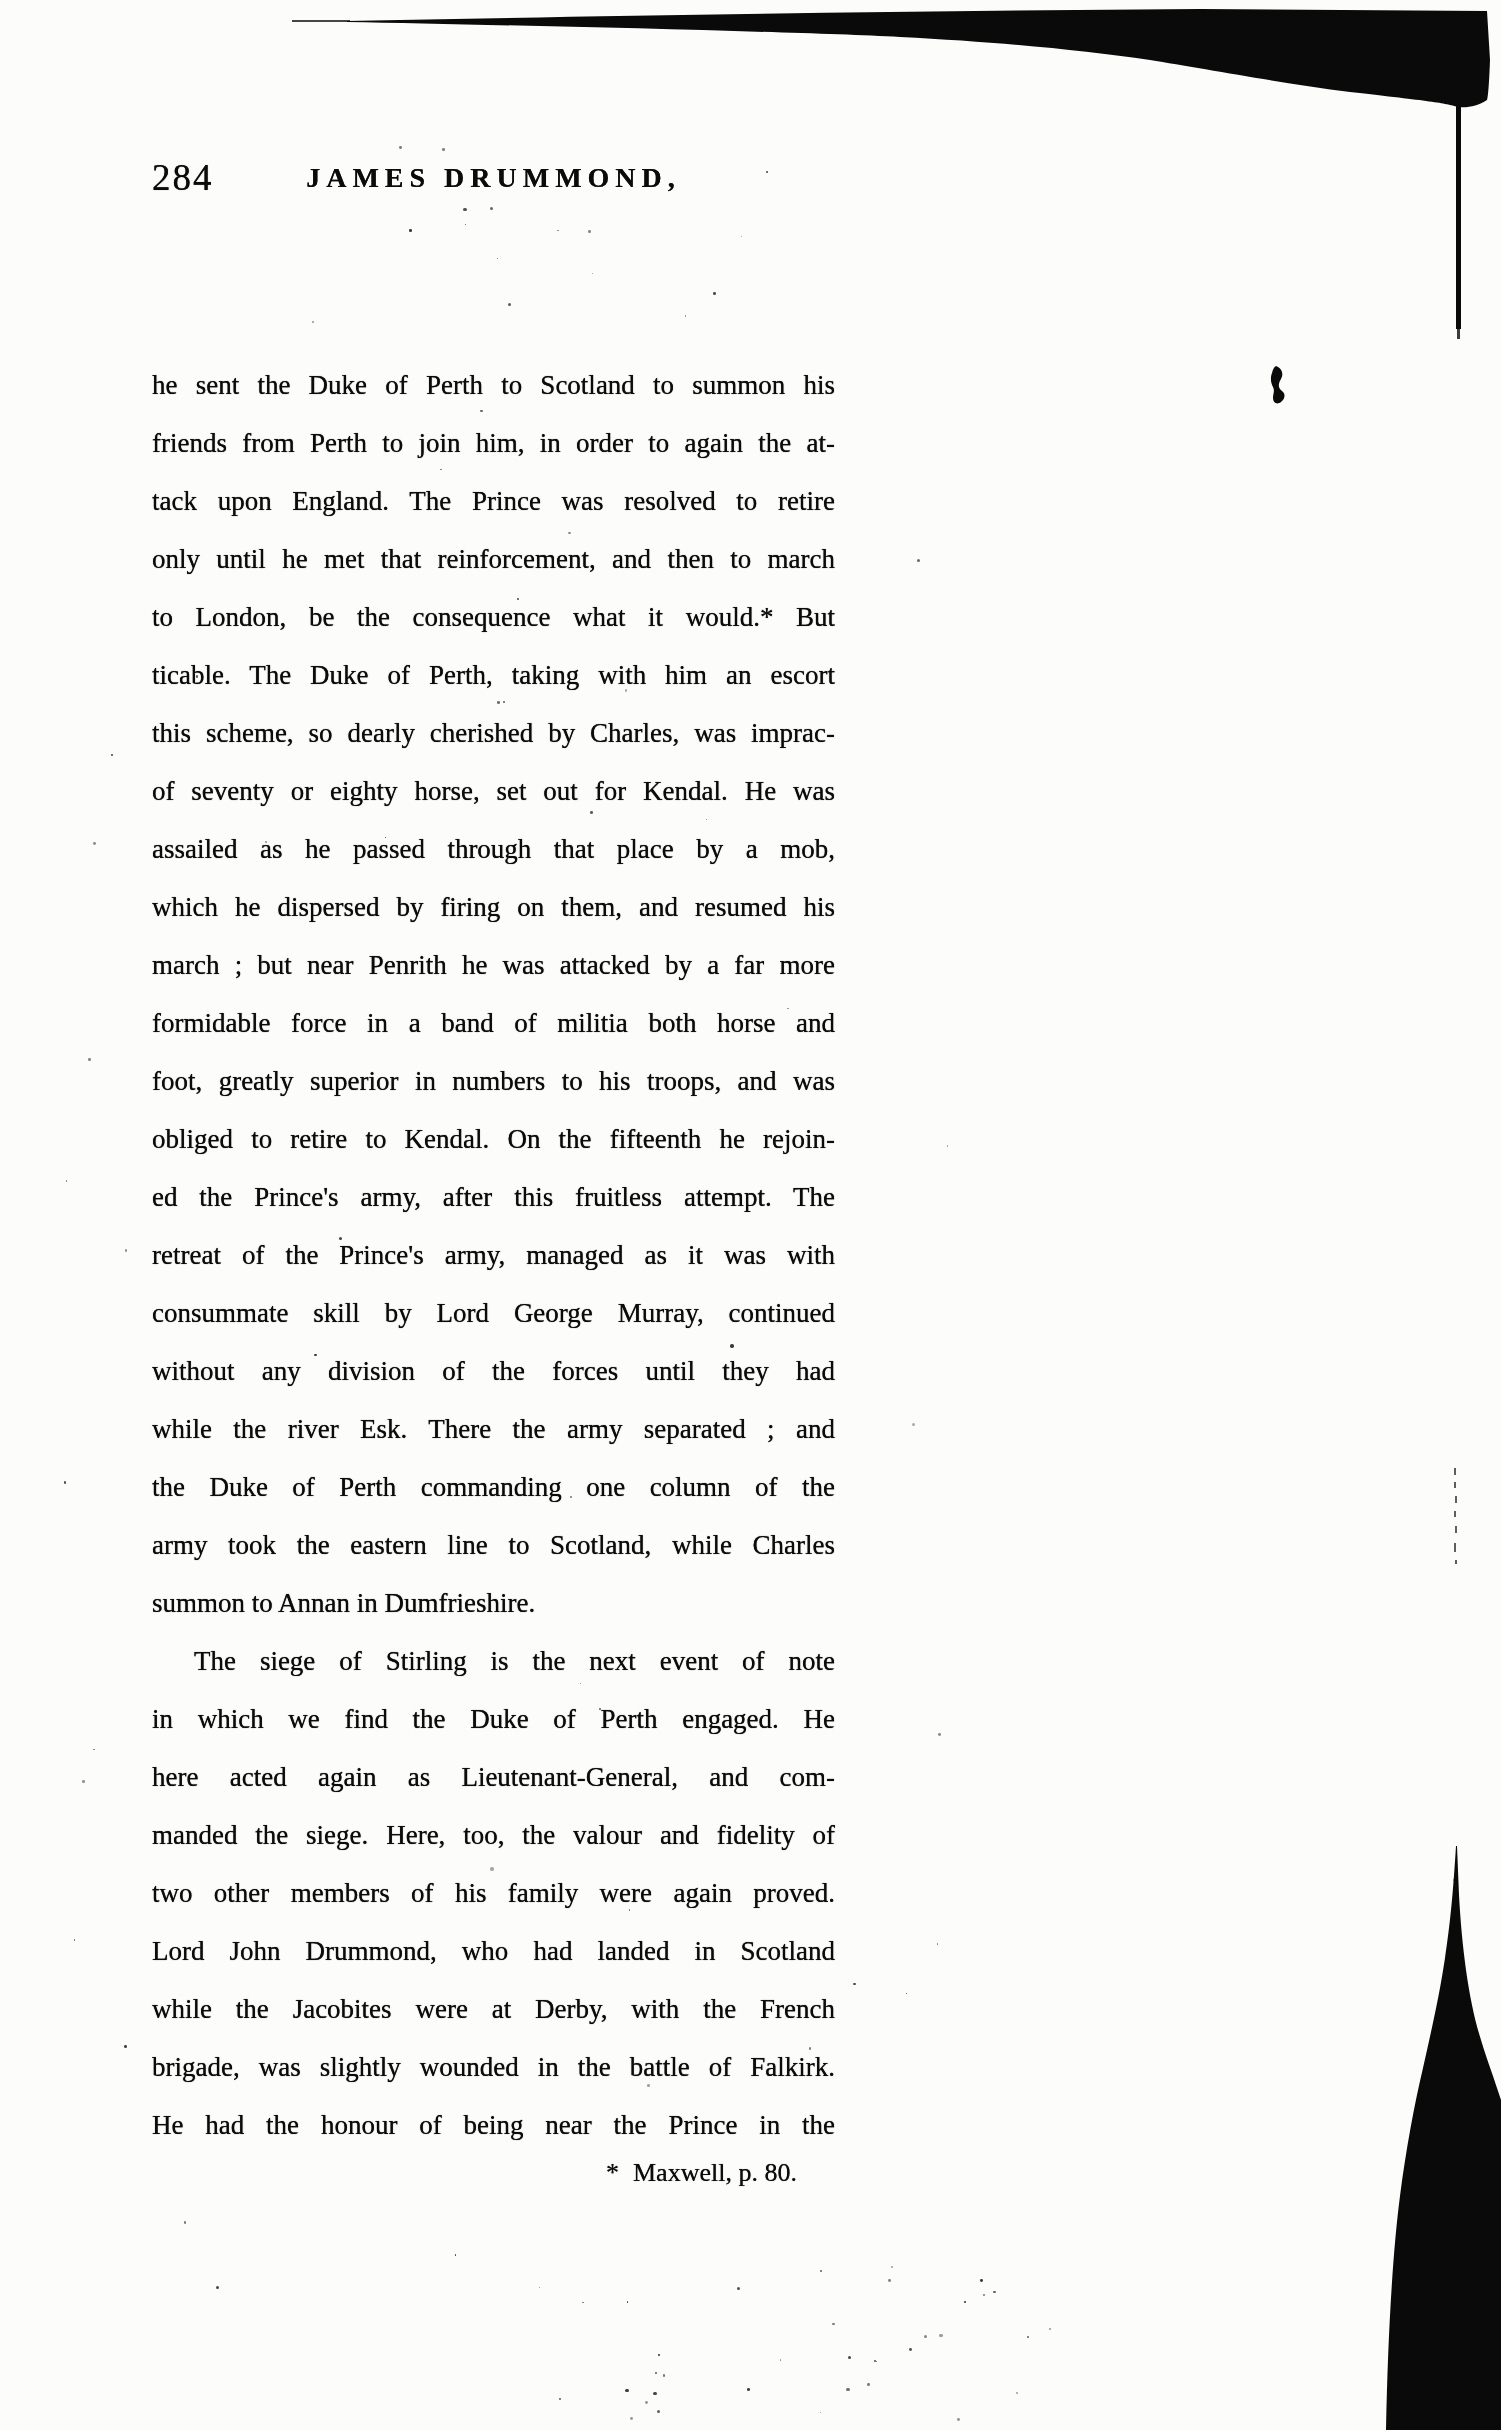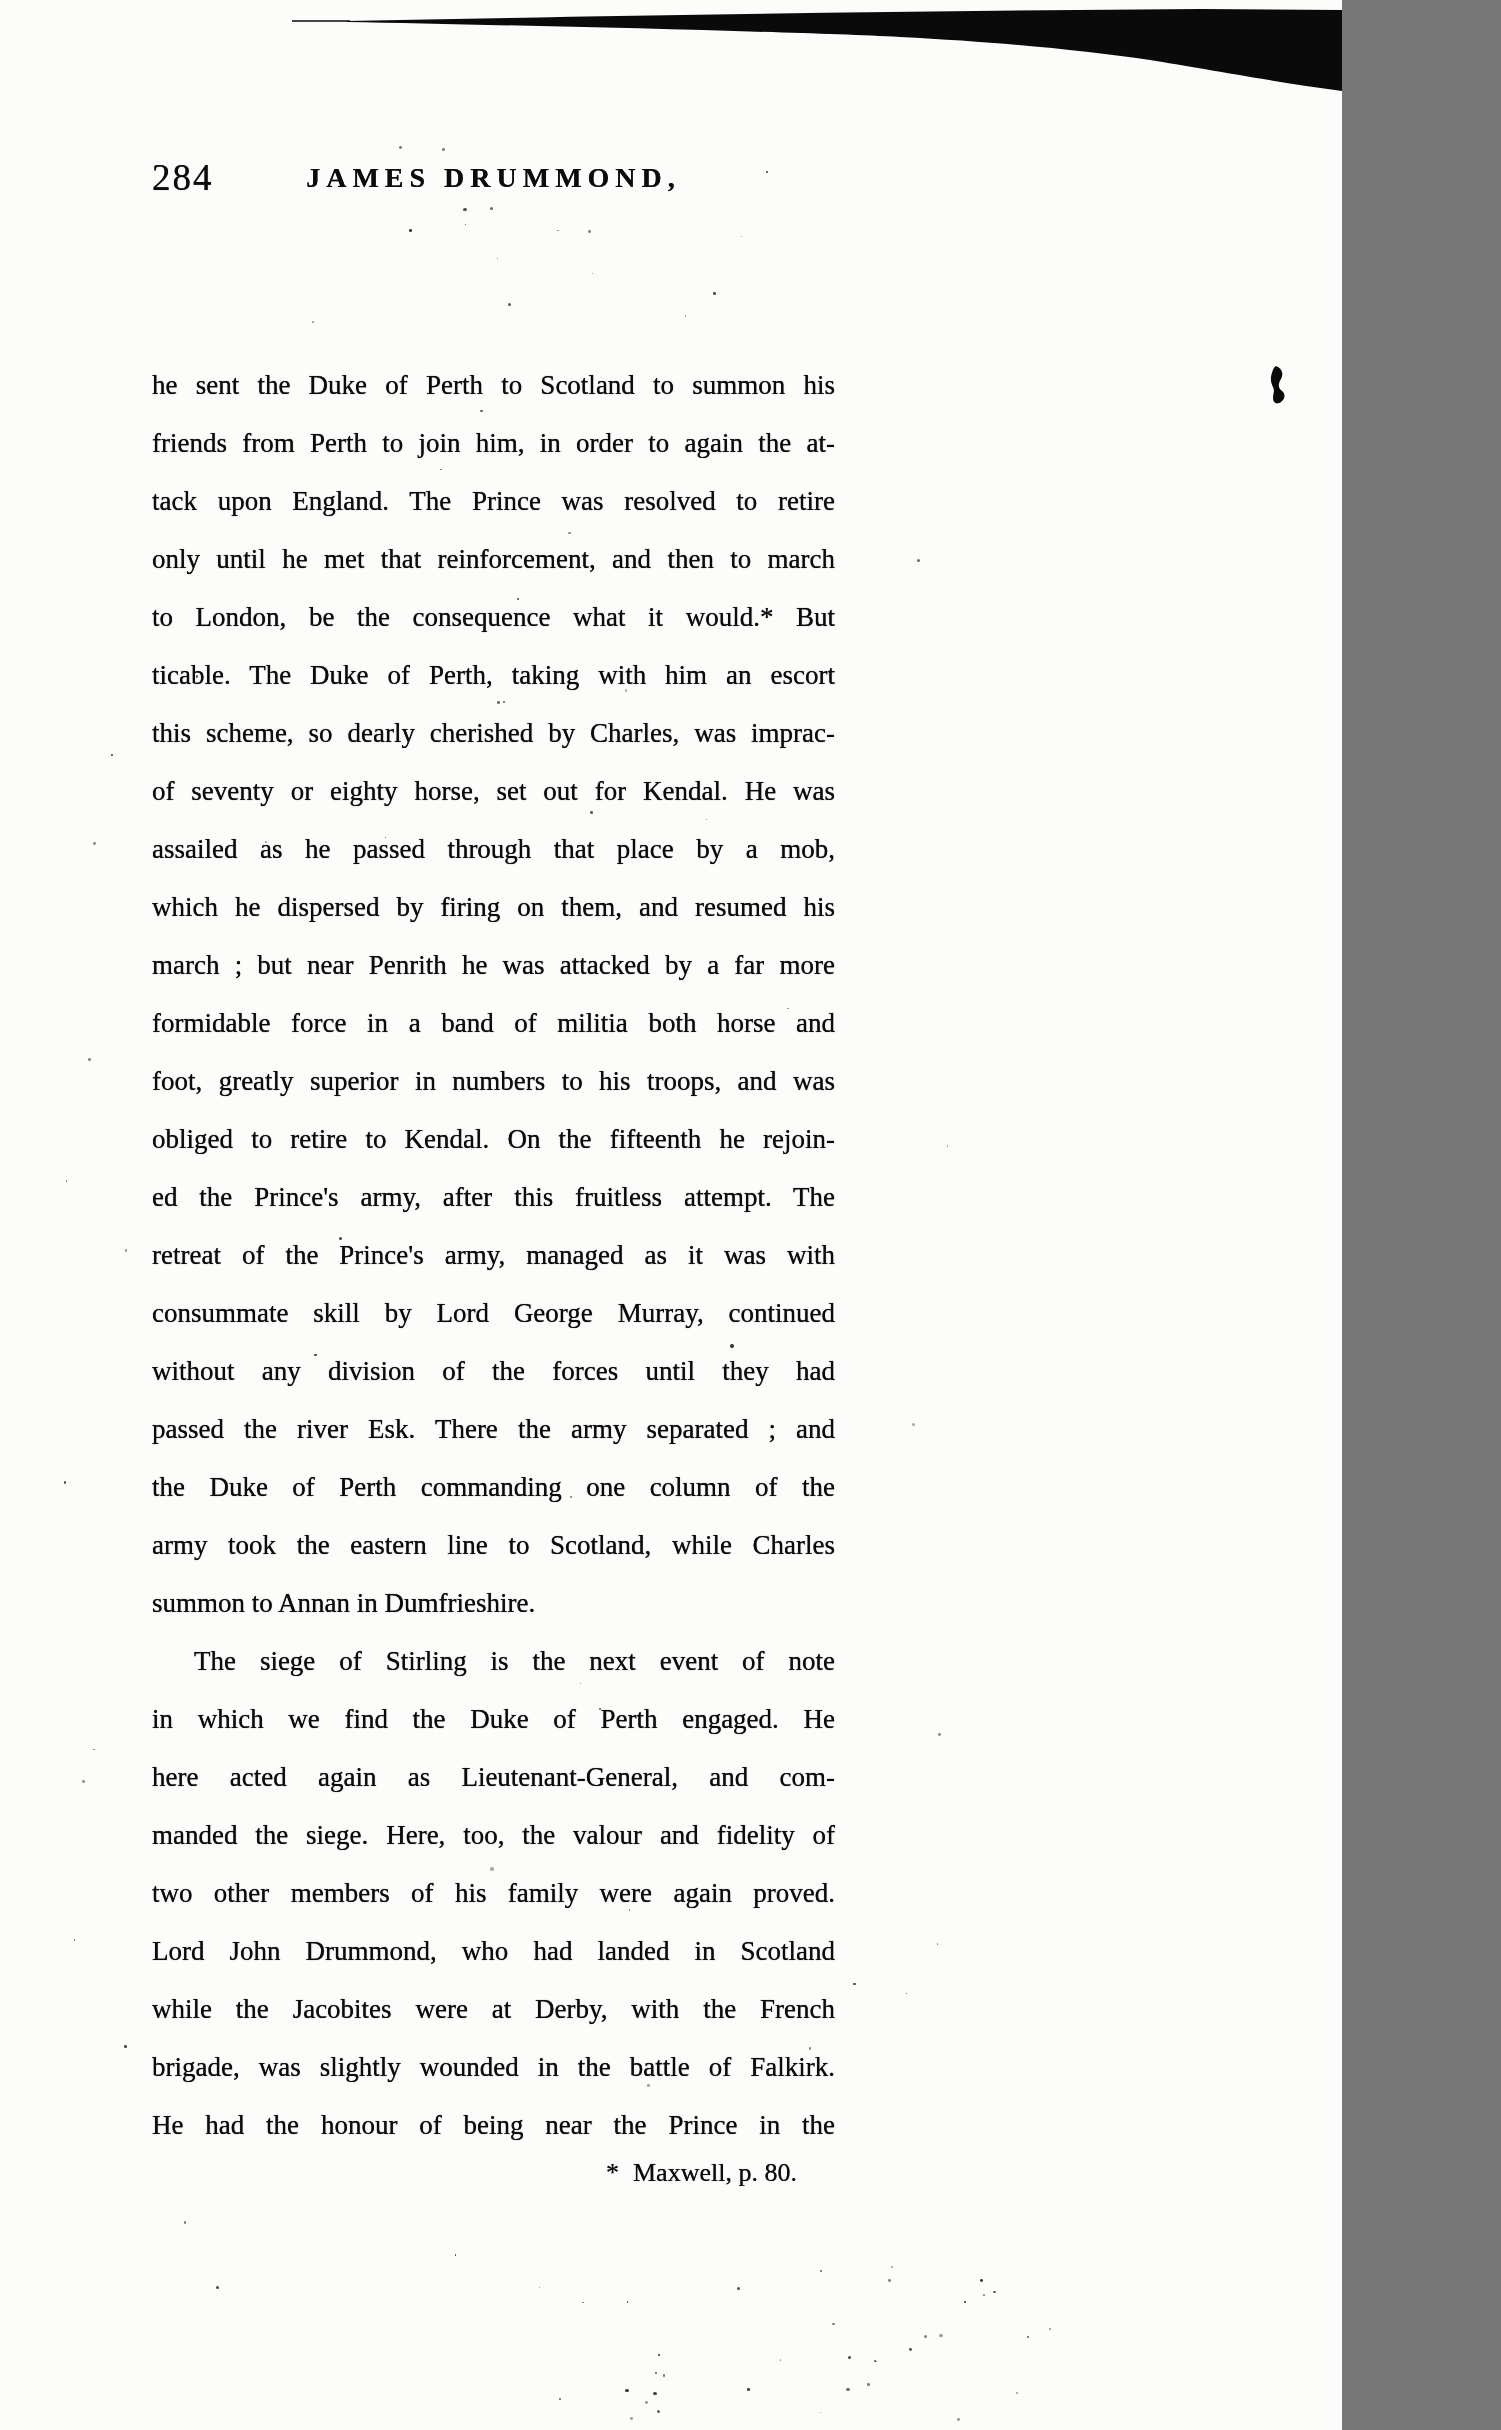--- a/index.html
+++ b/index.html
@@ -1,18 +1,18 @@
 <!DOCTYPE html>
 <html><head>
 <meta charset="utf-8">
 <style>
   html,body{margin:0;padding:0;background:#777;}
   .page{
     position:relative;
-    width:1342px;height:2430px;
+    width:1501px;height:2430px;
     background:#fcfcfa;
     color:#0b0b0b;
     font-family:"Liberation Serif", serif;
     overflow:hidden;
   }
   .page-header{
     position:absolute;left:152px;top:148px;width:683px;height:60px;
   }
   .page-number{
     position:absolute;left:0;top:8px;
@@ -129,21 +129,21 @@
         <div class="line">assailed as he passed through that place by a mob,</div>
         <div class="line">which he dispersed by firing on them, and resumed his</div>
         <div class="line">march ; but near Penrith he was attacked by a far more</div>
         <div class="line">formidable force in a band of militia both horse and</div>
         <div class="line">foot, greatly superior in numbers to his troops, and was</div>
         <div class="line">obliged to retire to Kendal.  On the fifteenth he rejoin-</div>
         <div class="line">ed the Prince's army, after this fruitless attempt.  The</div>
         <div class="line">retreat of the Prince's army, managed as it was with</div>
         <div class="line">consummate skill by Lord George Murray, continued</div>
         <div class="line">without any division of the forces until they had</div>
-        <div class="line">passed the river Esk.  There the army separated ; and</div>
+        <div class="line">while the river Esk.  There the army separated ; and</div>
         <div class="line">the Duke of Perth commanding one column of the</div>
         <div class="line">army took the eastern line to Scotland, while Charles</div>
         <div class="line flush-last">summon to Annan in Dumfrieshire.</div>
       </div>
     <div class="paragraph">
         <div class="line indent">The siege of Stirling is the next  event of note</div>
         <div class="line">in which we find the Duke of Perth engaged.  He</div>
         <div class="line">here acted again as Lieutenant-General, and com-</div>
         <div class="line">manded the siege.  Here, too, the valour and fidelity of</div>
         <div class="line">two other members of his family were again proved.</div>

